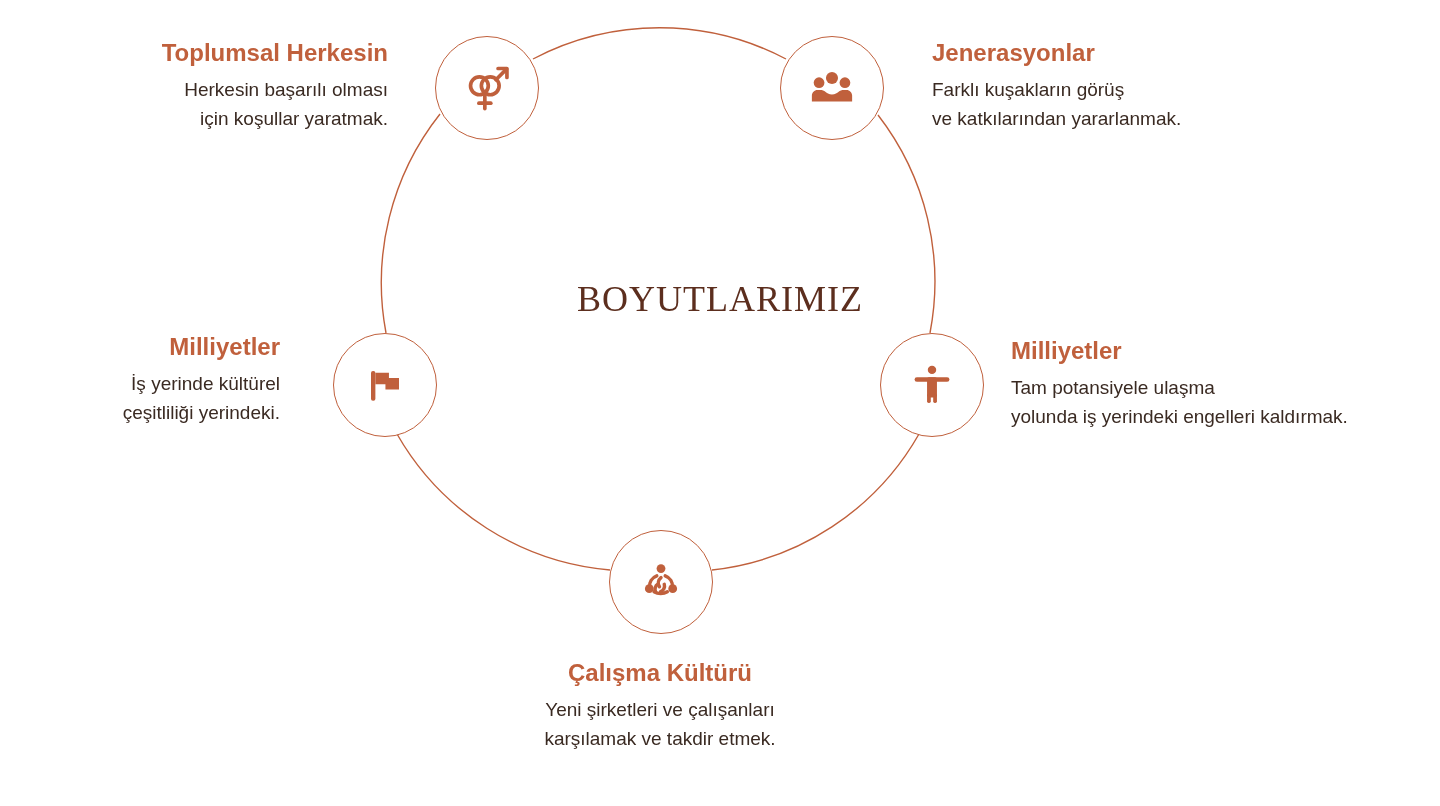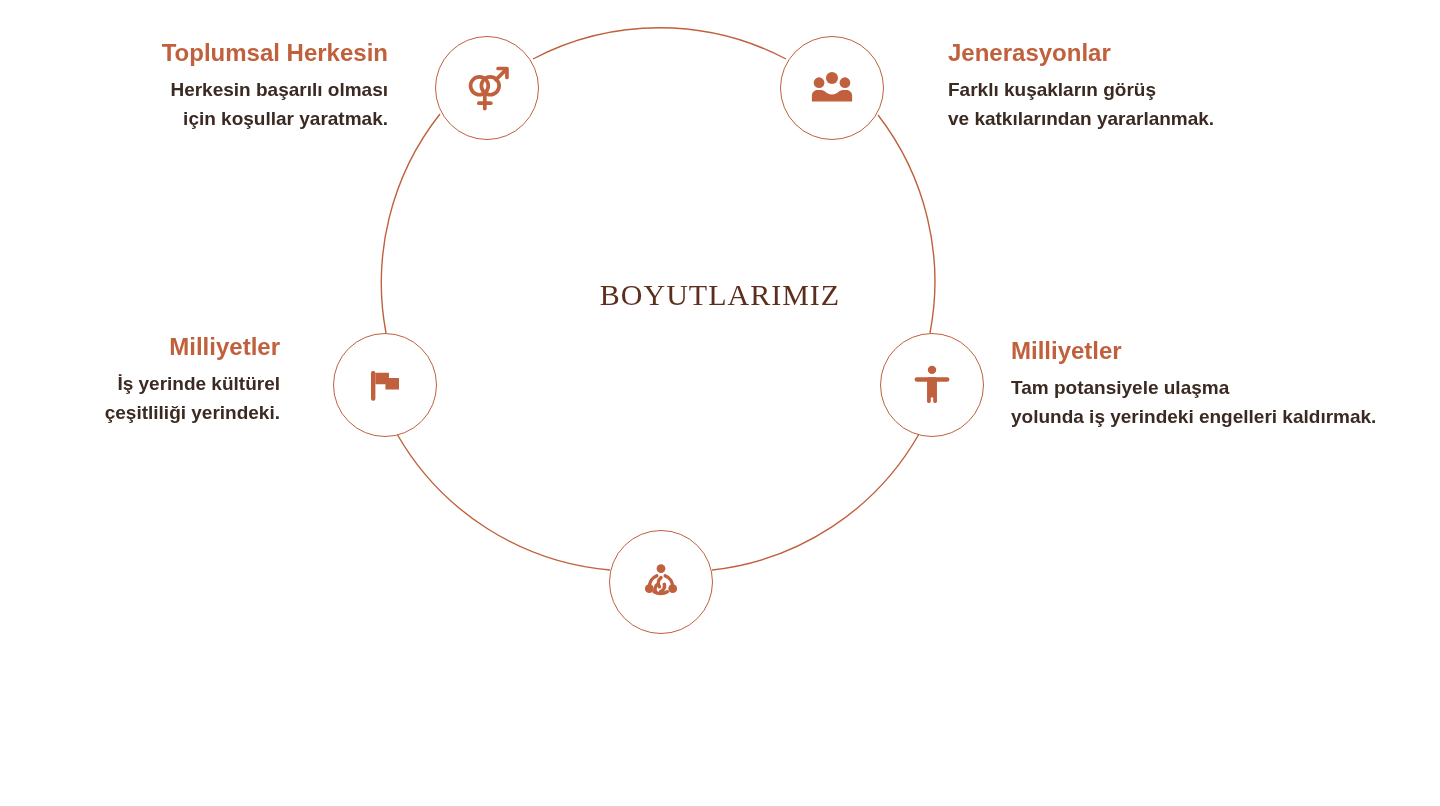--- a/index.html
+++ b/index.html
@@ -15,21 +15,21 @@
   
   #ring-svg { position:absolute; left:0; top:0; width:1440px; height:806px; }
 
   
   .center-title {
     position:absolute;
     left:0; width:1440px;
     top:278px;
     text-align:center;
     font-family:"Liberation Serif", serif;
-    font-size:30px;
+    font-size:36px;
     letter-spacing:1px;
     color:#5C2E1E;
     white-space:nowrap;
   }
 
   
   .node {
     position:absolute;
     width:104px; height:104px;
     border-radius:50%;
@@ -44,32 +44,32 @@
   .label-block .heading {
     font-size:24px;
     font-weight:bold;
     color:#C0603C;
     line-height:1.25;
     margin-bottom:7px;
     white-space:nowrap;
   }
   .label-block .desc {
     font-size:19px;
-    font-weight:700;
+    font-weight:400;
     color:#3A2A22;
     line-height:1.55;
     white-space:pre-line;
   }
   .align-right { text-align:right; }
   .align-left  { text-align:left;  }
   .align-center{ text-align:center;}
 
   
   #lbl-toplumsal-cinsiyet { left:40px;   top:38px;  width:348px; }
-  #lbl-jenerasyonlar      { left:932px;  top:38px;  width:420px;margin-left:16px; }
+  #lbl-jenerasyonlar      { left:932px;  top:38px;  width:420px; }
   #lbl-engellilik         { left:1011px; top:336px; width:400px; }
   #lbl-milliyetler        { left:20px;   top:332px; width:260px; }
   #lbl-calisma-kulturu    { left:470px;  top:658px; width:380px; }
 </style>
 </head>
 <body>
 
 <div id="stage">
 
   <svg id="ring-svg" viewBox="0 0 1440 806">
@@ -150,20 +150,25 @@
         <circle cx="36.2" cy="31" r="4.6" fill="#C0603C" stroke="none"></circle>
         <path d="M19.6 17.6 C14.4 19.6 11.6 24.4 12.2 29.2"></path>
         <path d="M28.4 17.6 C33.6 19.6 36.4 24.4 35.8 29.2"></path>
         <path d="M16.8 34.2 C20.8 36.6 26.6 36.6 30.6 34.2"></path>
         <path d="M24 19.5 C21 22 20.4 26 22.4 29"></path>
         <path d="M27.4 26.4 C28.4 29.6 26.6 33 23.6 34"></path>
         <path d="M20.6 26.4 C18 28 17 31.6 18.4 34.2"></path>
       </svg>
     </span>
   </div>
+  <div class="label-block align-center" id="lbl-calisma-kulturu">
+    <div class="heading">Çalışma Kültürü</div>
+    <div class="desc">Yeni şirketleri ve çalışanları
+karşılamak ve takdir etmek.</div>
+  </div>
 
   <div class="node" style="left:333px; top:333px;">
     <span>
       <svg width="42" height="42" viewBox="0 0 48 48" fill="#C0603C">
         <rect x="8" y="8" width="5" height="34" rx="2.2"></rect>
         <path d="M13 10h15.5v6H40v13H24.5v-6H13z"></path>
       </svg>
     </span>
   </div>
   <div class="label-block align-right" id="lbl-milliyetler">

